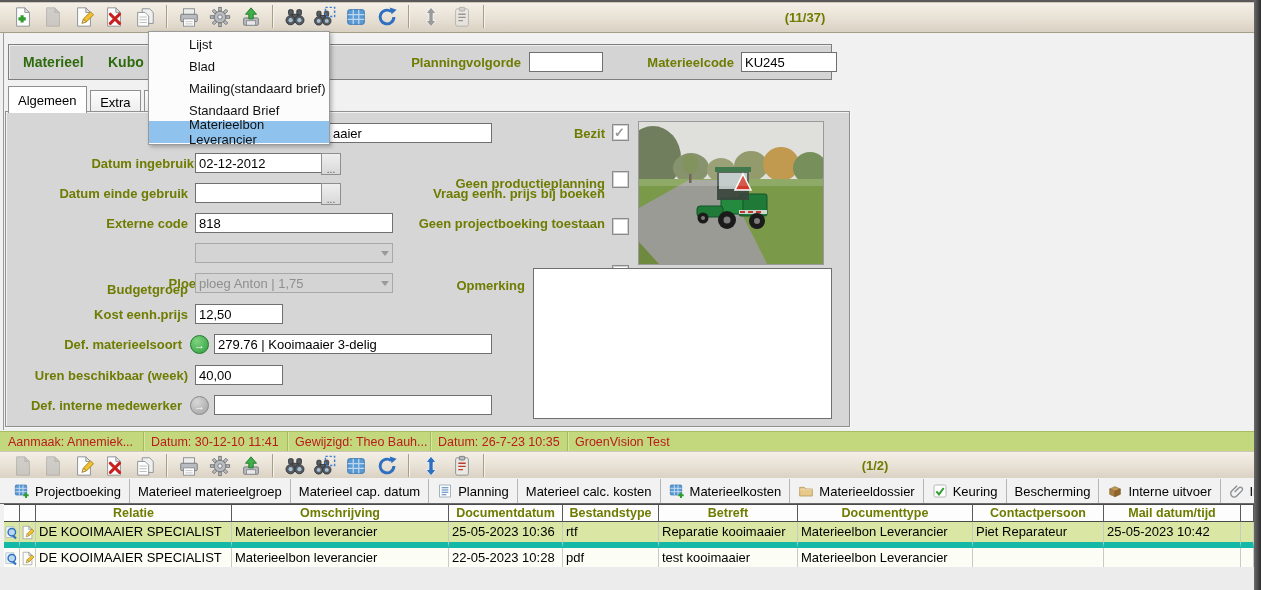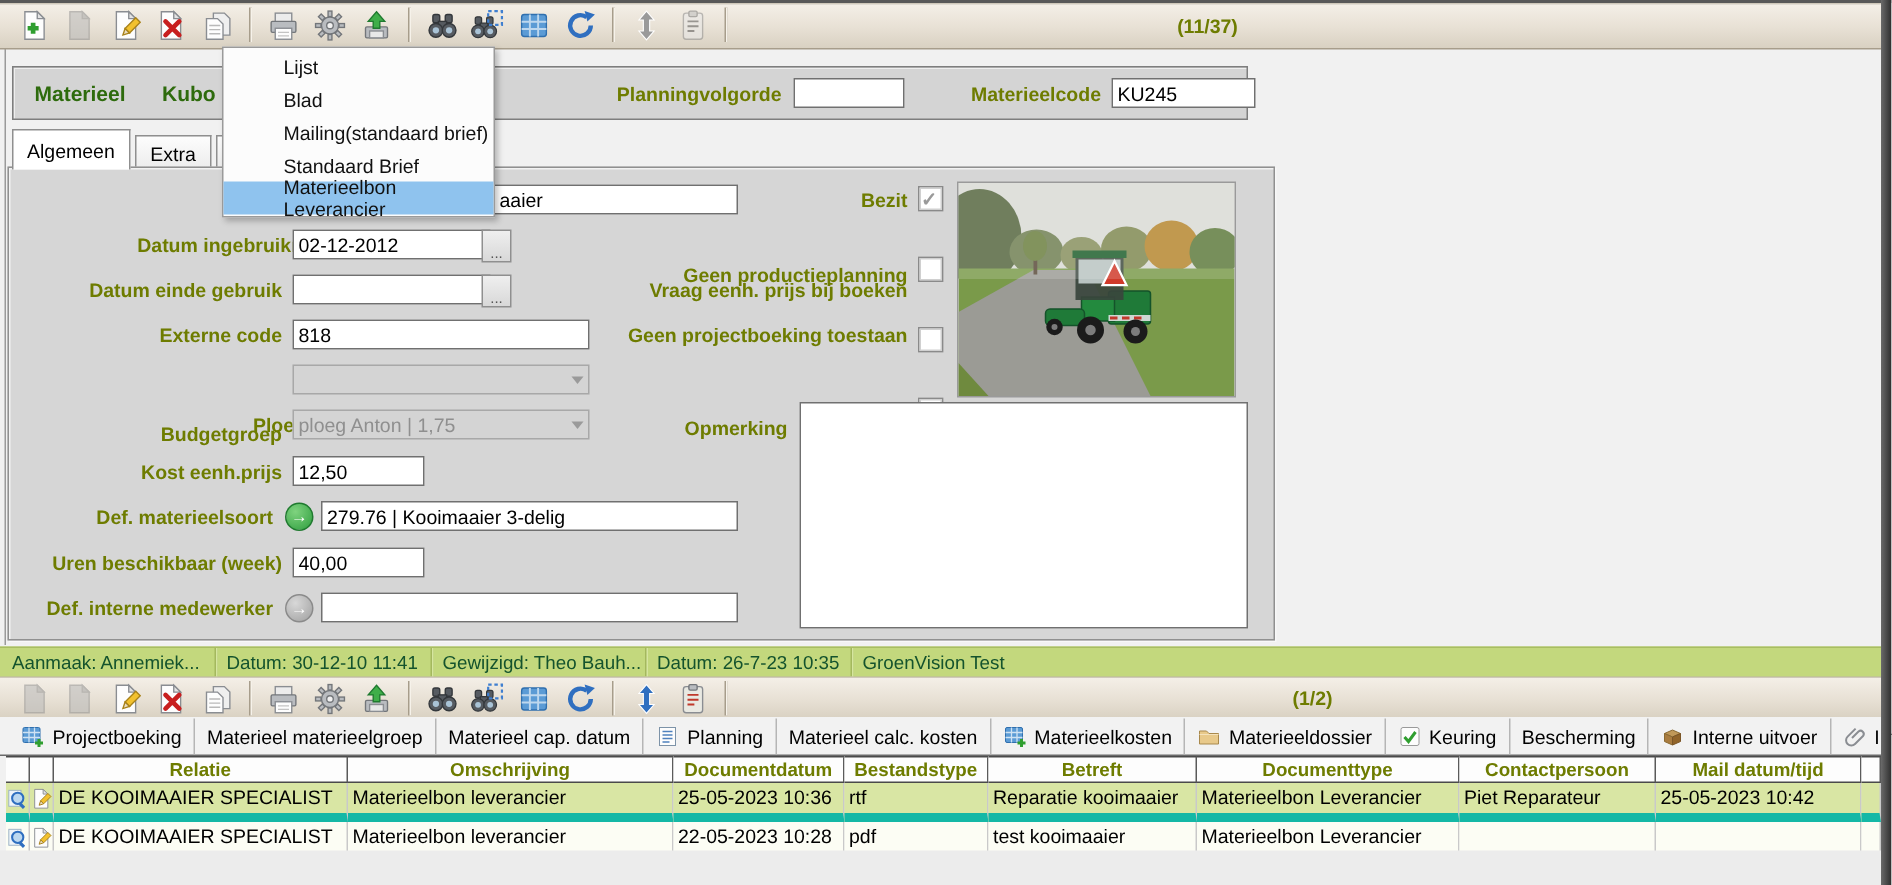--- a/index.html
+++ b/index.html
@@ -31,21 +31,21 @@
   
   .tab{background:linear-gradient(#fdfdfd,#ececec);border:1px solid #8f8f8f;border-bottom:none;display:inline-flex;align-items:center;padding:0 9px;font-size:13px;height:22px;vertical-align:bottom;}
   .tab.active{background:#fff;height:26px;position:relative;z-index:2;}
   
   .panel{background:#d6d6d6;border:1px solid #909090;box-shadow:inset 1px 1px 0 #f2f2f2, 1px 1px 0 #f8f8f8;}
   
   .menu{background:#fcfcfc;border:1px solid #9a9a9a;box-shadow:2px 2px 4px rgba(0,0,0,.25);z-index:50;padding:1px 0;}
   .mitem{height:22px;display:flex;align-items:center;padding-left:40px;font-size:13px;color:#111;}
   .mitem.selected{background:#8fc3ee;}
   
-  .statusbar{background:#c3d87d;border-top:1px solid #a8bd62;border-bottom:1px solid #9fb25a;color:#14532d;font-size:12.5px;text-align:right;}
+  .statusbar{background:#c3d87d;border-top:1px solid #a8bd62;border-bottom:1px solid #9fb25a;color:#b91c1c;font-size:12.5px;text-align:right;}
   .sseg{position:absolute;top:3px;white-space:nowrap;}
   .ssep{position:absolute;top:0;width:1px;height:100%;background:#a4b85e;border-right:1px solid #d6e6a0;}
   
   .btabs{background:#f2f2f2;border-bottom:1px solid #6a6a6a;display:flex;align-items:flex-end;}
   .btab{display:inline-flex;align-items:center;gap:5px;padding:0 8px;height:24px;font-size:13px;border-right:1px solid #b5b5b5;white-space:nowrap;}
   .btab svg{width:16px;height:16px;}
   
   .tbl{display:grid;grid-template-columns:16px 16px 196px 217px 114px 96px 139px 175px 131px 137px 1fr;grid-auto-rows:auto;background:#ececec;}
   .th{background:#fdfdfd;color:#6e7c00;font-weight:bold;font-size:12.5px;text-align:center;border-right:1px solid #5a5a5a;border-bottom:1px solid #4a4a4a;border-top:1px solid #4a4a4a;height:16px;line-height:16px;overflow:hidden;white-space:nowrap;}
   .td{font-size:13px;height:20px;line-height:20px;padding:0 3px;border-right:1px solid #c9c9c9;border-bottom:6px solid #14b8a6;overflow:hidden;white-space:nowrap;display:flex;align-items:center;}

